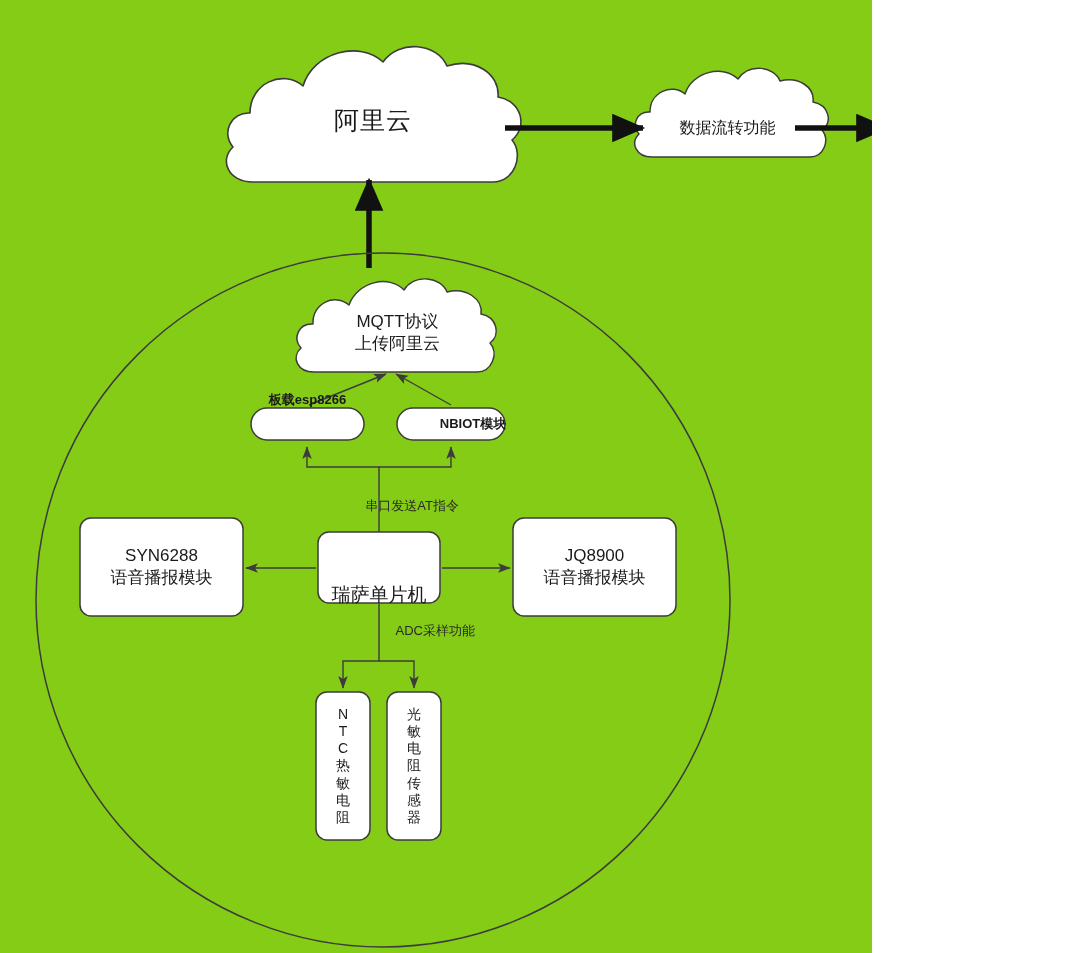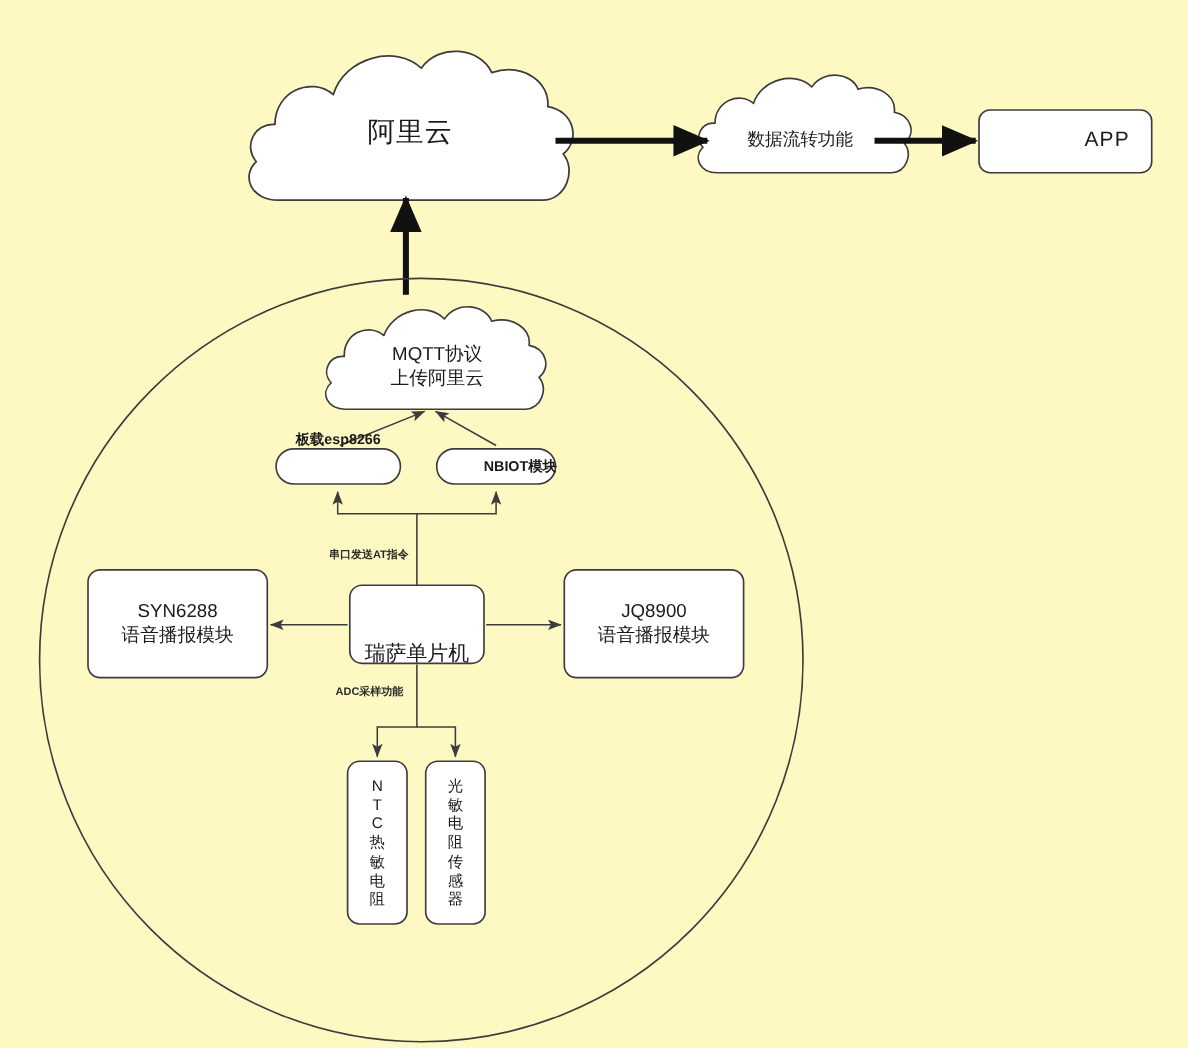--- a/index.html
+++ b/index.html
@@ -7,23 +7,23 @@
     margin: 0;
     padding: 0;
     background: #ffffff;
   }
   body {
     font-family: "Liberation Sans", "DejaVu Sans", sans-serif;
     color: #1a1a1a;
   }
   #canvas {
     position: relative;
-    width: 1080px;
+    width: 872px;
     height: 953px;
-    background: #fef9c3;
+    background: #84cc16;
     overflow: hidden;
   }
   svg.diagram-layer {
     position: absolute;
     left: 0;
     top: 0;
     width: 1080px;
     height: 953px;
   }
   .node-label {
@@ -36,25 +36,24 @@
     pointer-events: none;
     color: #1a1a1a;
   }
   .node-label .line {
     display: block;
     white-space: nowrap;
     line-height: 1.28;
   }
   .edge-label {
     position: absolute;
-    text-align: left;
+    text-align: right;
     white-space: nowrap;
     color: #2a2a2a;
-    font-size: 10px;
-    font-weight: bold;
+    font-size: 13px;
   }
   .vtext {
     position: absolute;
     display: flex;
     flex-direction: column;
     align-items: center;
     justify-content: center;
     line-height: 1.22;
     font-size: 14px;
     color: #1a1a1a;

